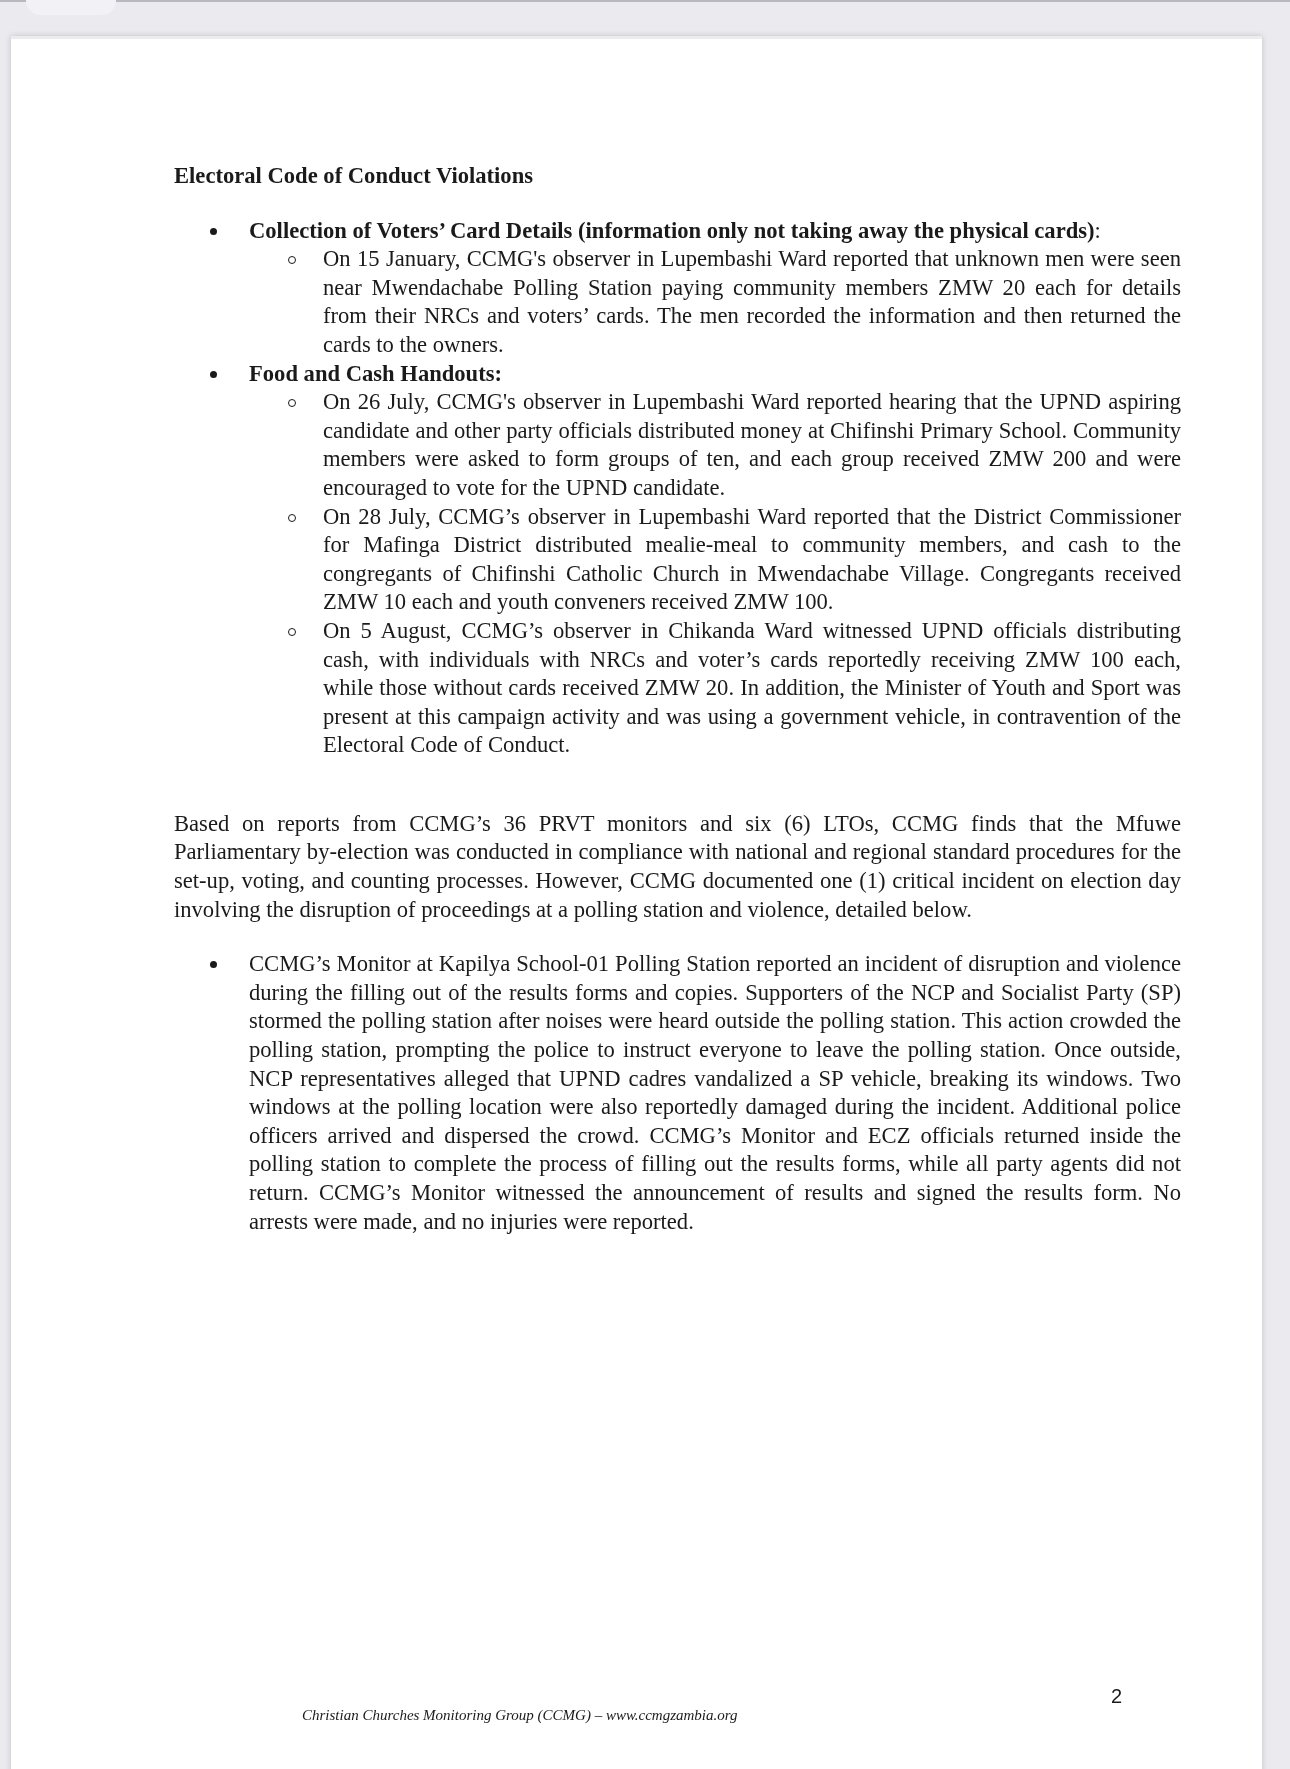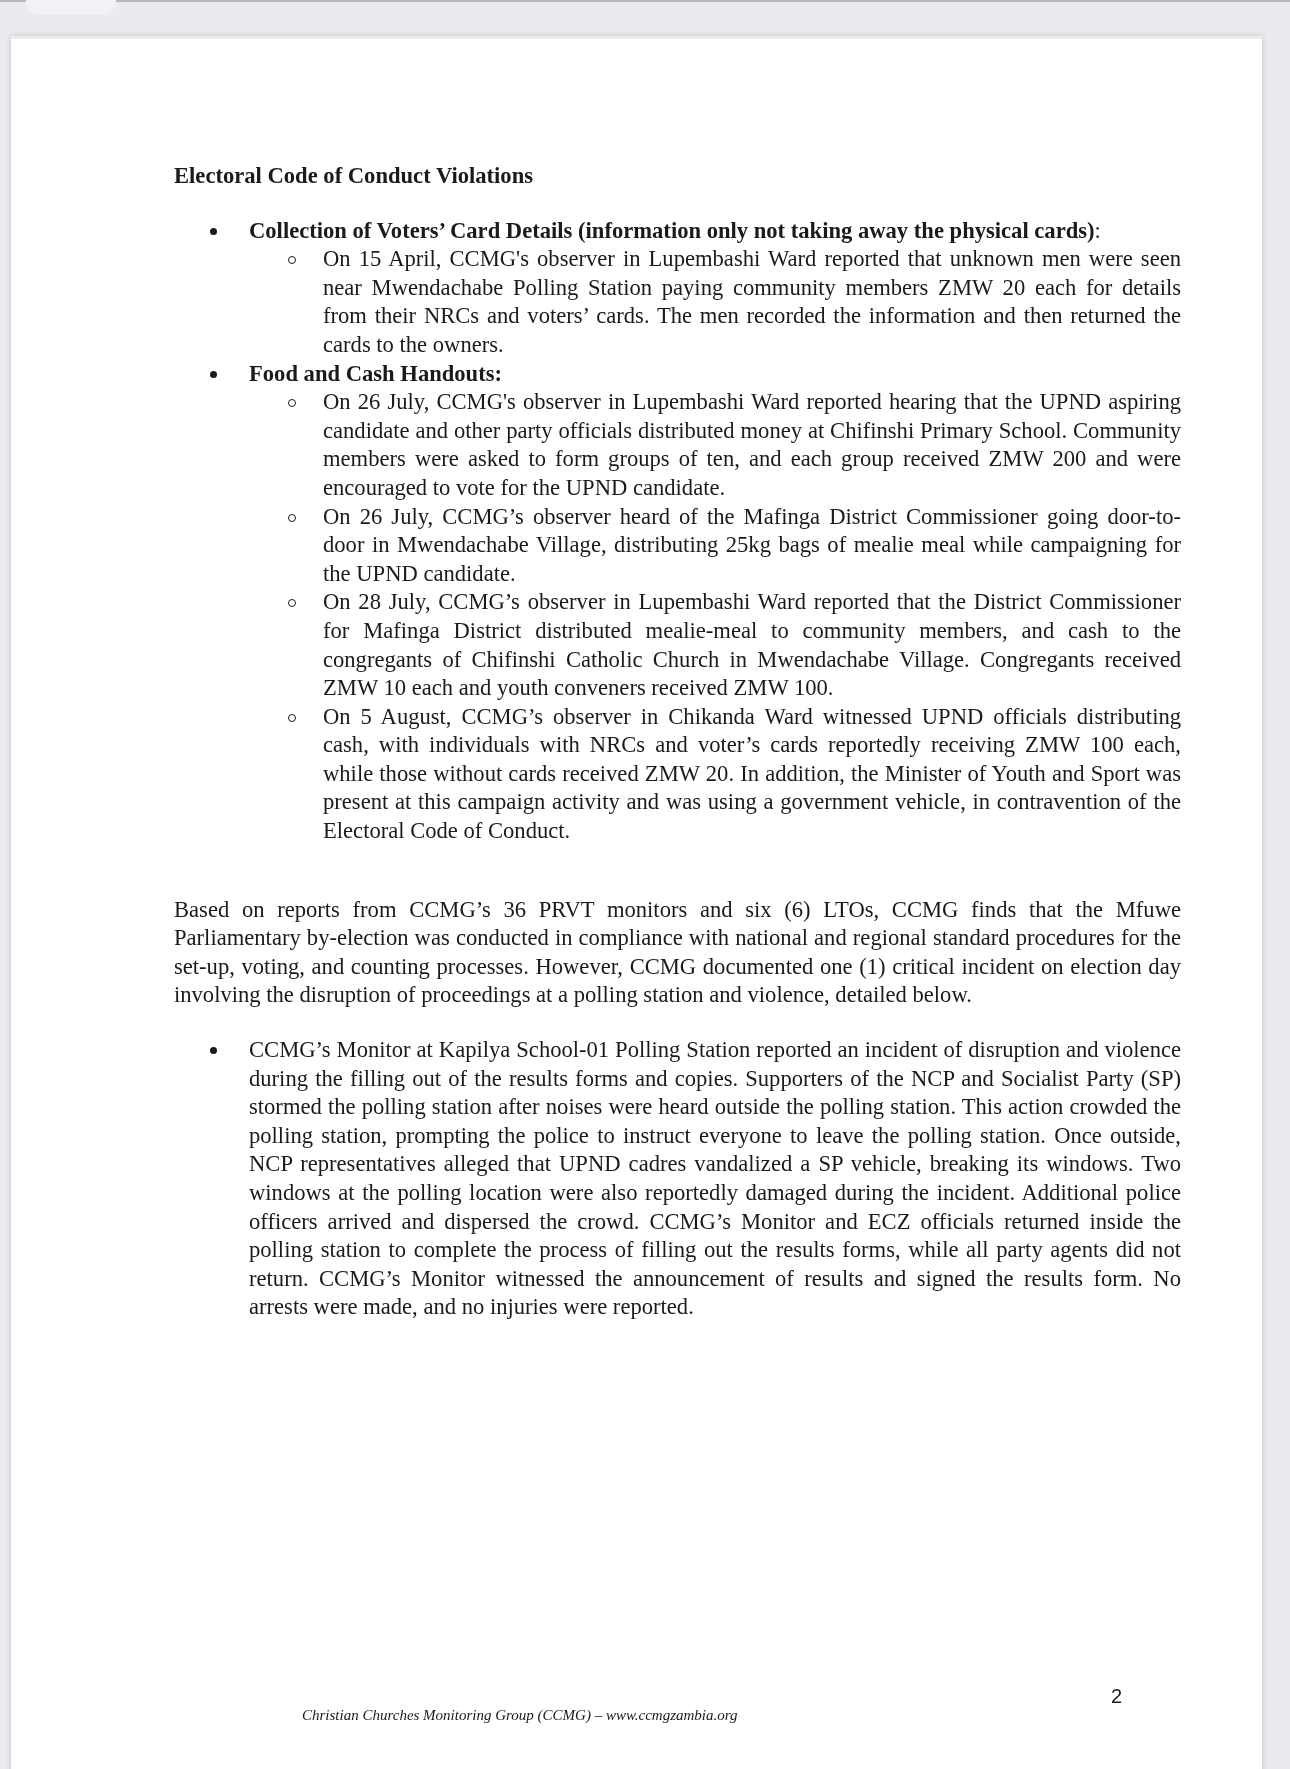--- a/index.html
+++ b/index.html
@@ -66,35 +66,31 @@
     <div class="para h-bold">Electoral Code of Conduct Violations</div>
     <div class="gap"></div>
 
     <ul class="l1">
       <li>
         <span class="bullet"></span>
         <span class="h-bold">Collection of Voters’ Card Details (information only not taking away the physical cards)</span><span>:</span>
         <ul class="l2">
           <li>
             <span class="circ"></span>
-            <span>On 15 April, CCMG's observer in Lupembashi Ward reported that unknown men were seen near Mwendachabe Polling Station paying community members ZMW 20 each for details from their NRCs and voters’ cards. The men recorded the information and then returned the cards to the owners.</span>
+            <span>On 15 January, CCMG's observer in Lupembashi Ward reported that unknown men were seen near Mwendachabe Polling Station paying community members ZMW 20 each for details from their NRCs and voters’ cards. The men recorded the information and then returned the cards to the owners.</span>
           </li>
         </ul>
       </li>
       <li>
         <span class="bullet"></span>
         <span class="h-bold">Food and Cash Handouts:</span>
         <ul class="l2">
           <li>
             <span class="circ"></span>
             <span>On 26 July, CCMG's observer in Lupembashi Ward reported hearing that the UPND aspiring candidate and other party officials distributed money at Chifinshi Primary School. Community members were asked to form groups of ten, and each group received ZMW 200 and were encouraged to vote for the UPND candidate.</span>
-          </li>
-          <li>
-            <span class="circ"></span>
-            <span>On 26 July, CCMG’s observer heard of the Mafinga District Commissioner going door-to-door in Mwendachabe Village, distributing 25kg bags of mealie meal while campaigning for the UPND candidate.</span>
           </li>
           <li>
             <span class="circ"></span>
             <span>On 28 July, CCMG’s observer in Lupembashi Ward reported that the District Commissioner for Mafinga District distributed mealie-meal to community members, and cash to the congregants of Chifinshi Catholic Church in Mwendachabe Village. Congregants received ZMW 10 each and youth conveners received ZMW 100.</span>
           </li>
           <li>
             <span class="circ"></span>
             <span>On 5 August, CCMG’s observer in Chikanda Ward witnessed UPND officials distributing cash, with individuals with NRCs and voter’s cards reportedly receiving ZMW 100 each, while those without cards received ZMW 20. In addition, the Minister of Youth and Sport was present at this campaign activity and was using a government vehicle, in contravention of the Electoral Code of Conduct.</span>
           </li>
         </ul>

